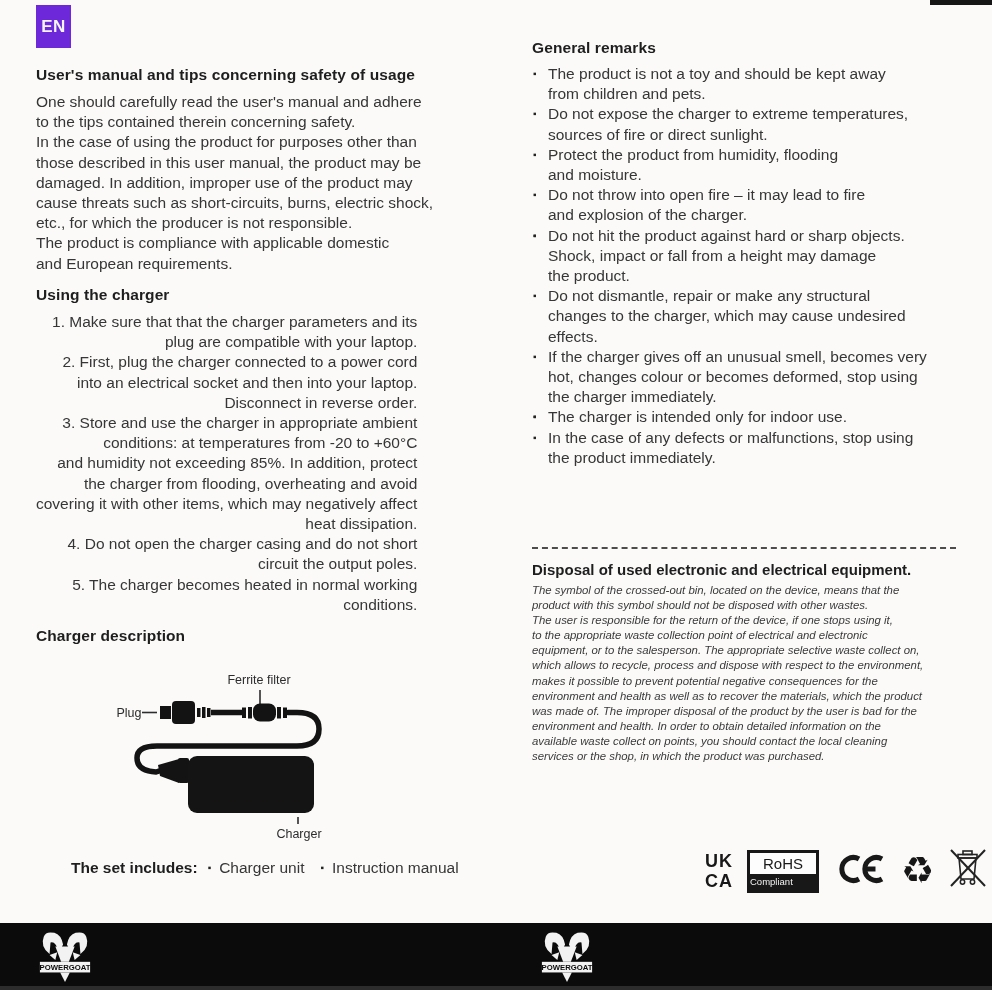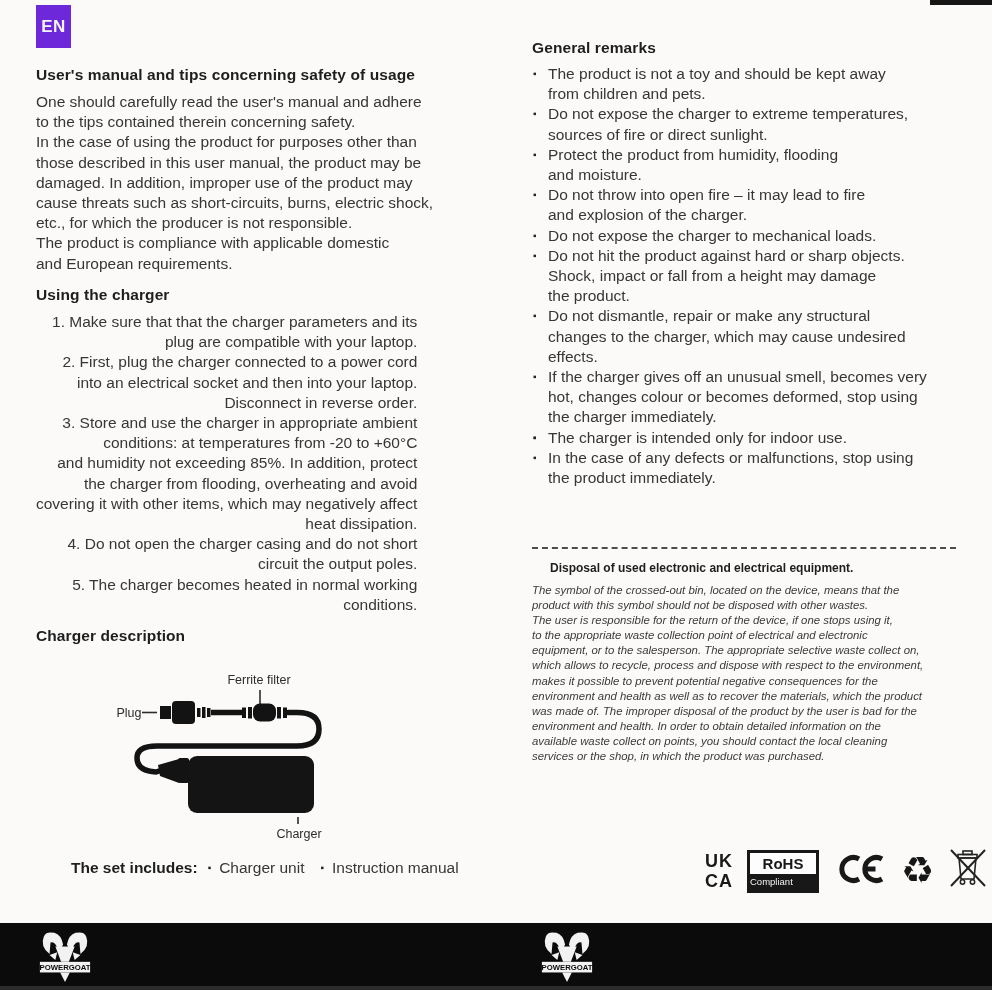--- a/index.html
+++ b/index.html
@@ -11,32 +11,32 @@
   .col{position:absolute;}
   .col-left{left:36px;top:0;width:440px;}
   .col-right{left:532px;top:0;width:428px;}
   .abs{position:absolute;left:0;}
   .h{font-weight:bold;font-size:15.5px;color:#1e1e1e;letter-spacing:.1px;}
   .lines{white-space:pre-line;font-size:15.5px;line-height:20.2px;color:#363636;}
   .remarks{list-style:none;margin:0;padding:0;}
   .remarks li{position:relative;padding-left:16px;font-size:15.5px;line-height:20.2px;color:#363636;white-space:pre-line;}
   .sq{position:absolute;left:1px;top:0;font-size:10px;line-height:20.2px;color:#242424;}
   .dashed{border-top:2px dashed #4c4c4c;width:424px;height:0;}
-  .h-small{font-weight:bold;font-size:12px;color:#1e1e1e;margin-left:18px;}
+  .h-small{font-weight:bold;font-size:15px;color:#1e1e1e;}
   .small-lines{white-space:pre-line;font-size:11.4px;line-height:15.1px;color:#3a3a3a;font-style:italic;}
   .set-line{font-size:15.5px;color:#363636;}
   .set-label{font-weight:bold;color:#1e1e1e;margin-right:10px;}
   .inc-item{margin-right:16px;}
   .inc-item .isq{font-size:10px;color:#242424;margin-right:8px;vertical-align:2px;}
   .diagram{position:absolute;left:0;}
   .diagram text{font-family:"Liberation Sans",sans-serif;fill:#2c2c2c;}
   .certs{position:absolute;display:flex;align-items:center;gap:14px;}
   .ukca{font-weight:bold;font-size:18px;line-height:20px;letter-spacing:1px;color:#181818;white-space:pre-line;text-align:center;}
   .rohs{width:66px;border:3px solid #181818;background:#fdfdfd;}
-  .rohs-top{height:21px;display:flex;align-items:center;justify-content:center;font-weight:bold;font-size:15px;color:#181818;}
+  .rohs-top{height:21px;display:flex;align-items:center;justify-content:center;font-weight:normal;font-size:15px;color:#181818;}
   .rohs-bottom{background:#181818;color:#f3f3f3;font-size:9.5px;padding:2px 0 3px;}
   .recycle{font-size:37px;line-height:40px;color:#161616;}
   .sr{position:absolute;width:1px;height:1px;overflow:hidden;clip:rect(0 0 0 0);white-space:nowrap;}
   .footer{position:absolute;left:0;top:923px;width:992px;height:67px;background:#0b0b0b;}
   .footer-edge{position:absolute;left:0;bottom:0;width:100%;height:4px;background:#2c2c2c;}
   .brand-logo{position:absolute;top:6px;width:58px;height:56px;}
   .brand-logo text{font-family:"Liberation Sans",sans-serif;font-weight:bold;}
 </style>
 </head>
 <body>
@@ -120,21 +120,21 @@
     <ul class="remarks abs" style="top:64px;width:428px;">
 
     <li><span class="sq">▪</span><span>The product is not a toy and should be kept away
 from children and pets.</span></li>
         <li><span class="sq">▪</span><span>Do not expose the charger to extreme temperatures,
 sources of fire or direct sunlight.</span></li>
         <li><span class="sq">▪</span><span>Protect the product from humidity, flooding
 and moisture.</span></li>
         <li><span class="sq">▪</span><span>Do not throw into open fire – it may lead to fire
 and explosion of the charger.</span></li>
-        <li><span class="sq">▪</span><span>Do not expose the charger to mechanical loads.</span></li>
+        <li><span class="sq">▪</span></li>
         <li><span class="sq">▪</span><span>Do not hit the product against hard or sharp objects.
 Shock, impact or fall from a height may damage
 the product.</span></li>
         <li><span class="sq">▪</span><span>Do not dismantle, repair or make any structural
 changes to the charger, which may cause undesired
 effects.</span></li>
         <li><span class="sq">▪</span><span>If the charger gives off an unusual smell, becomes very
 hot, changes colour or becomes deformed, stop using
 the charger immediately.</span></li>
         <li><span class="sq">▪</span></li>

